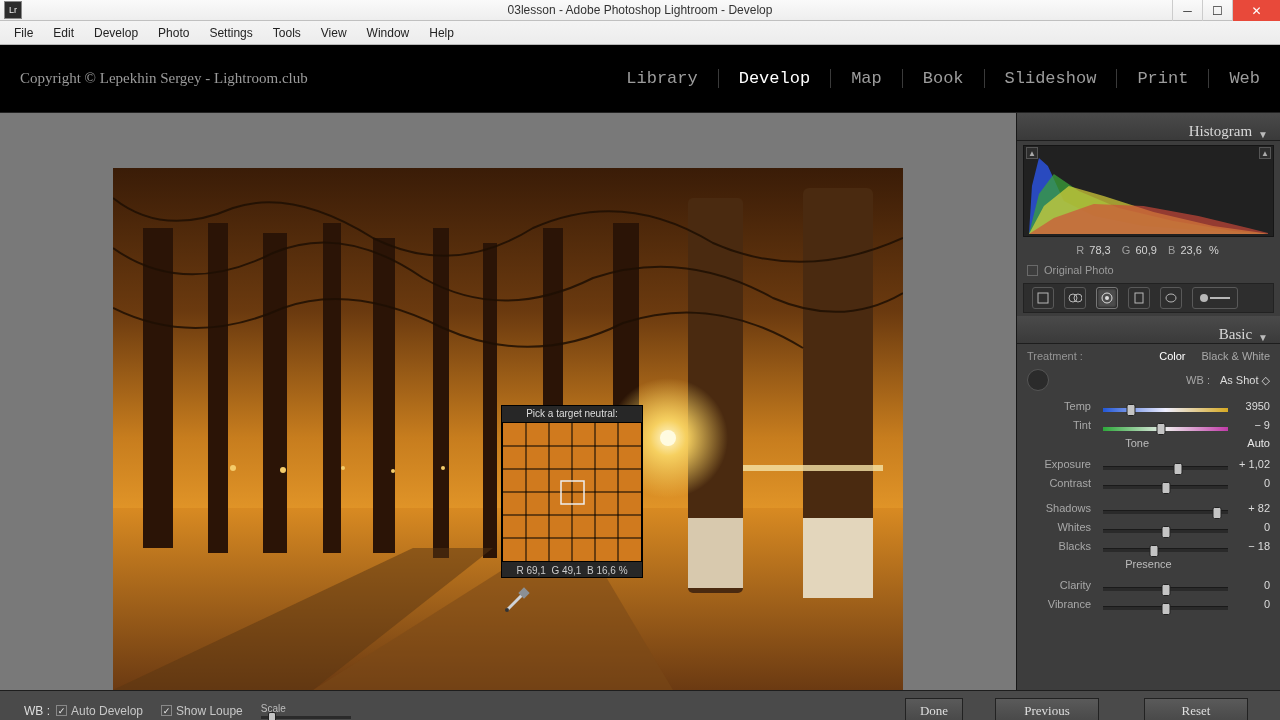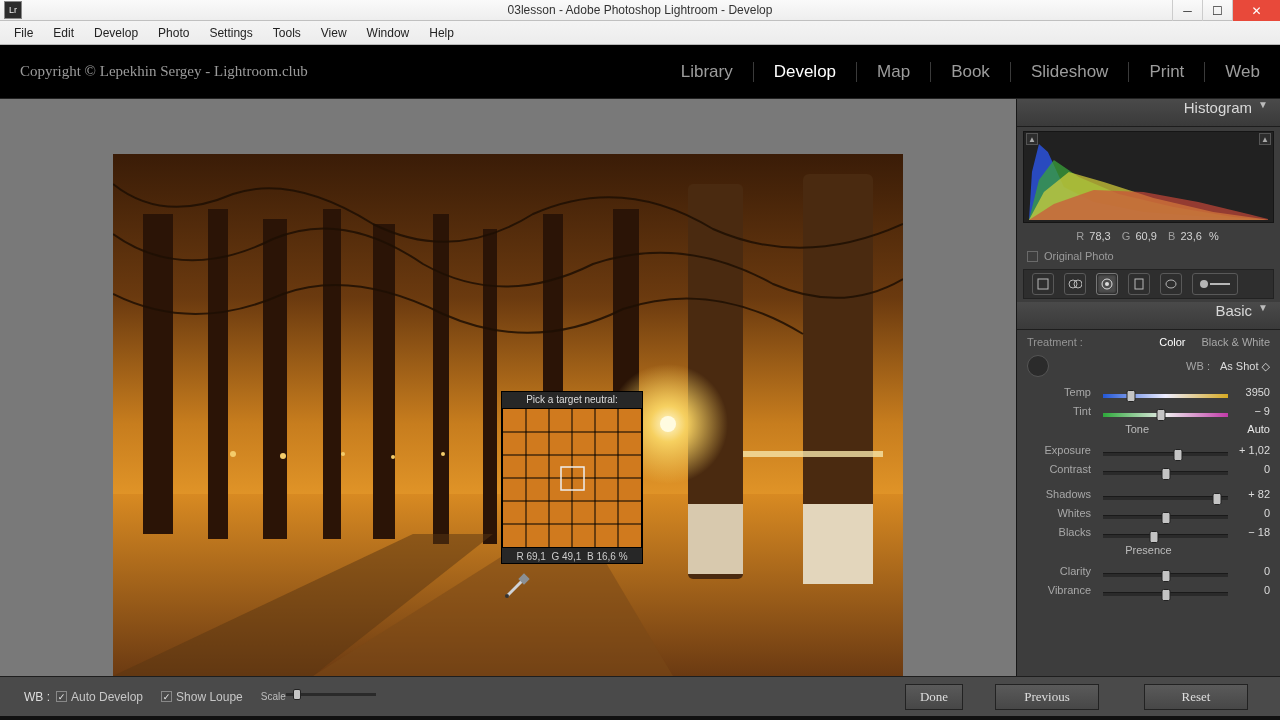--- a/index.html
+++ b/index.html
@@ -7,38 +7,38 @@
   
   .titlebar{height:21px;width:100%;display:flex;align-items:center;background:linear-gradient(#fafafa,#eee);position:relative;border-bottom:1px solid #c0c0c0;font-size:12px;color:#333}
   .titlebar .appicon{width:18px;height:18px;margin:0 4px;display:flex;align-items:center;justify-content:center;background:#2c2c2c;color:#eee;font:9px Arial;border:1px solid #888}
   .titlebar .title{position:absolute;left:0;right:0;text-align:center;pointer-events:none}
   .winbtns{position:absolute;right:0;top:0;height:21px;display:flex}
   .winbtn{width:30px;height:21px;display:flex;align-items:center;justify-content:center;font-size:12px;color:#333;border-left:1px solid #ccc}
   .winbtn.close{background:#e8493a;color:#fff;width:48px}
   .menubar{height:24px;background:linear-gradient(#f4f4f4,#ececec);border-bottom:1px solid #b8b8b8;display:flex;align-items:center;font-size:12px;color:#222;padding:0 4px}
   .menubar .mitem{padding:3px 10px;cursor:default}
   
-  .lr-top{height:54px;background:#000;display:flex;align-items:center;justify-content:space-between;padding:0 20px;border-bottom:1px solid #222;font-size:15px}
+  .lr-top{height:68px;background:#000;display:flex;align-items:center;justify-content:space-between;padding:0 20px;border-bottom:1px solid #222;font-size:15px}
   .identity{color:#9b9b9b;font-family:Georgia,serif;font-size:15px}
-  .modules{display:flex;align-items:center;font-family:Liberation Sans, sans-serif;font-size:17px;gap:0}
+  .modules{display:flex;align-items:center;font-family:Liberation Mono, monospace;font-size:17px;gap:0}
   .modules .mod{color:#9c9c9c;text-shadow:0 1px 1px #000;padding:0 20px;border-right:1px solid #3a3a3a;cursor:pointer}
   .modules .mod:last-child{border-right:none;padding-right:0}
   .modules .mod.active{color:#fff}
   
   .main{display:flex;height:calc(720px - 21px - 24px - 58px - 40px)}
   .canvas{flex:1;background:#797979;display:flex;align-items:flex-end;justify-content:center;position:relative;border-right:1px solid #181818}
   .photo{width:790px;height:522px;position:relative}
   .photo svg{width:100%;height:100%;display:block}
   .loupe{position:absolute;left:388px;top:237px;width:142px;height:173px;border:1px solid #000;background:#272727;font-family:Verdana,sans-serif;color:#ccc}
   .loupe .hint{font-size:10px;text-align:center;padding:2px 0 3px 0;color:#ddd}
   .loupe .grid{width:140px;height:140px;background:#d07a1e;position:relative;border:1px solid #000}
   .loupe .grid::before,.loupe .grid::after{content:"";position:absolute;background:transparent}
   .loupe .rgb{font-size:10px;text-align:center;padding:3px 0}
   .right{width:263px;background:#3d3d3d;color:#bdbdbd;font-size:11px;display:flex;flex-direction:column;overflow:hidden}
-  .panelhdr{height:28px;background:linear-gradient(#4a4a4a,#3a3a3a);display:flex;align-items:flex-start;justify-content:flex-end;padding:0 12px;color:#d8d8d8;font-family:Liberation Sans, sans-serif;font-size:15px;border-bottom:1px solid #1d1d1d}
+  .panelhdr{height:28px;background:linear-gradient(#4a4a4a,#3a3a3a);display:flex;align-items:flex-end;justify-content:flex-end;padding:0 12px;color:#d8d8d8;font-family:Liberation Serif, serif;font-size:15px;border-bottom:1px solid #1d1d1d}
   .panelhdr .tri{margin-left:6px;font-size:10px;color:#bbb}
   .histo{height:92px;background:#212121;margin:4px 6px;position:relative;border:1px solid #151515}
   .histo .clip{position:absolute;top:1px;width:12px;height:12px;background:#2d2d2d;border:1px solid #555;font-size:8px;color:#aaa;display:flex;align-items:center;justify-content:center}
   .readout{font-size:11px;color:#9e9e9e;text-align:center;padding:3px 0 4px 0}
   .readout span{color:#d3d3d3;margin:0 2px}
   .orig{display:flex;align-items:center;gap:6px;padding:4px 10px 7px 10px;color:#9a9a9a;font-size:11px}
   .chk{width:11px;height:11px;border:1px solid #6a6a6a;display:inline-block}
   .tooltray{height:30px;background:#2e2e2e;margin:0 6px 3px 6px;display:flex;align-items:center;gap:10px;padding:0 8px;border:1px solid #222}
   .ttool{width:22px;height:22px;border:1px solid #595959;border-radius:3px;display:flex;align-items:center;justify-content:center;color:#b7b7b7}
   .ttool.sel{background:#4c4c4c;border-color:#777;box-shadow:inset 0 0 3px #000}
@@ -366,21 +366,21 @@
 <div class="bottom">
   <span class="glab">WB :</span>
   <div class="grp">
       <span class="chk2">✓</span>
       <span>Auto Develop</span>
     </div>
   <div class="grp">
       <span class="chk2">✓</span>
       <span>Show Loupe</span>
     </div>
-  <div class="grp" style="flex-direction:row;align-items:flex-start">
+  <div class="grp" style="flex-direction:column;align-items:flex-start">
     <span style="font-size:10px;color:#bdbdbd">Scale</span>
     <div style="width:90px;height:3px;background:#2a2a2a;position:relative;margin-top:2px">
         <div style="position:absolute;left:8%;top:-4px;width:8px;height:11px;background:#c4c4c4;border:1px solid #222;border-radius:2px"></div>
       </div>
   </div>
   <div class="spacer"></div>
   <div class="btn done">Done</div>
   <div class="divider"></div>
   <div class="rpair">
     <div class="btn">Previous</div>

